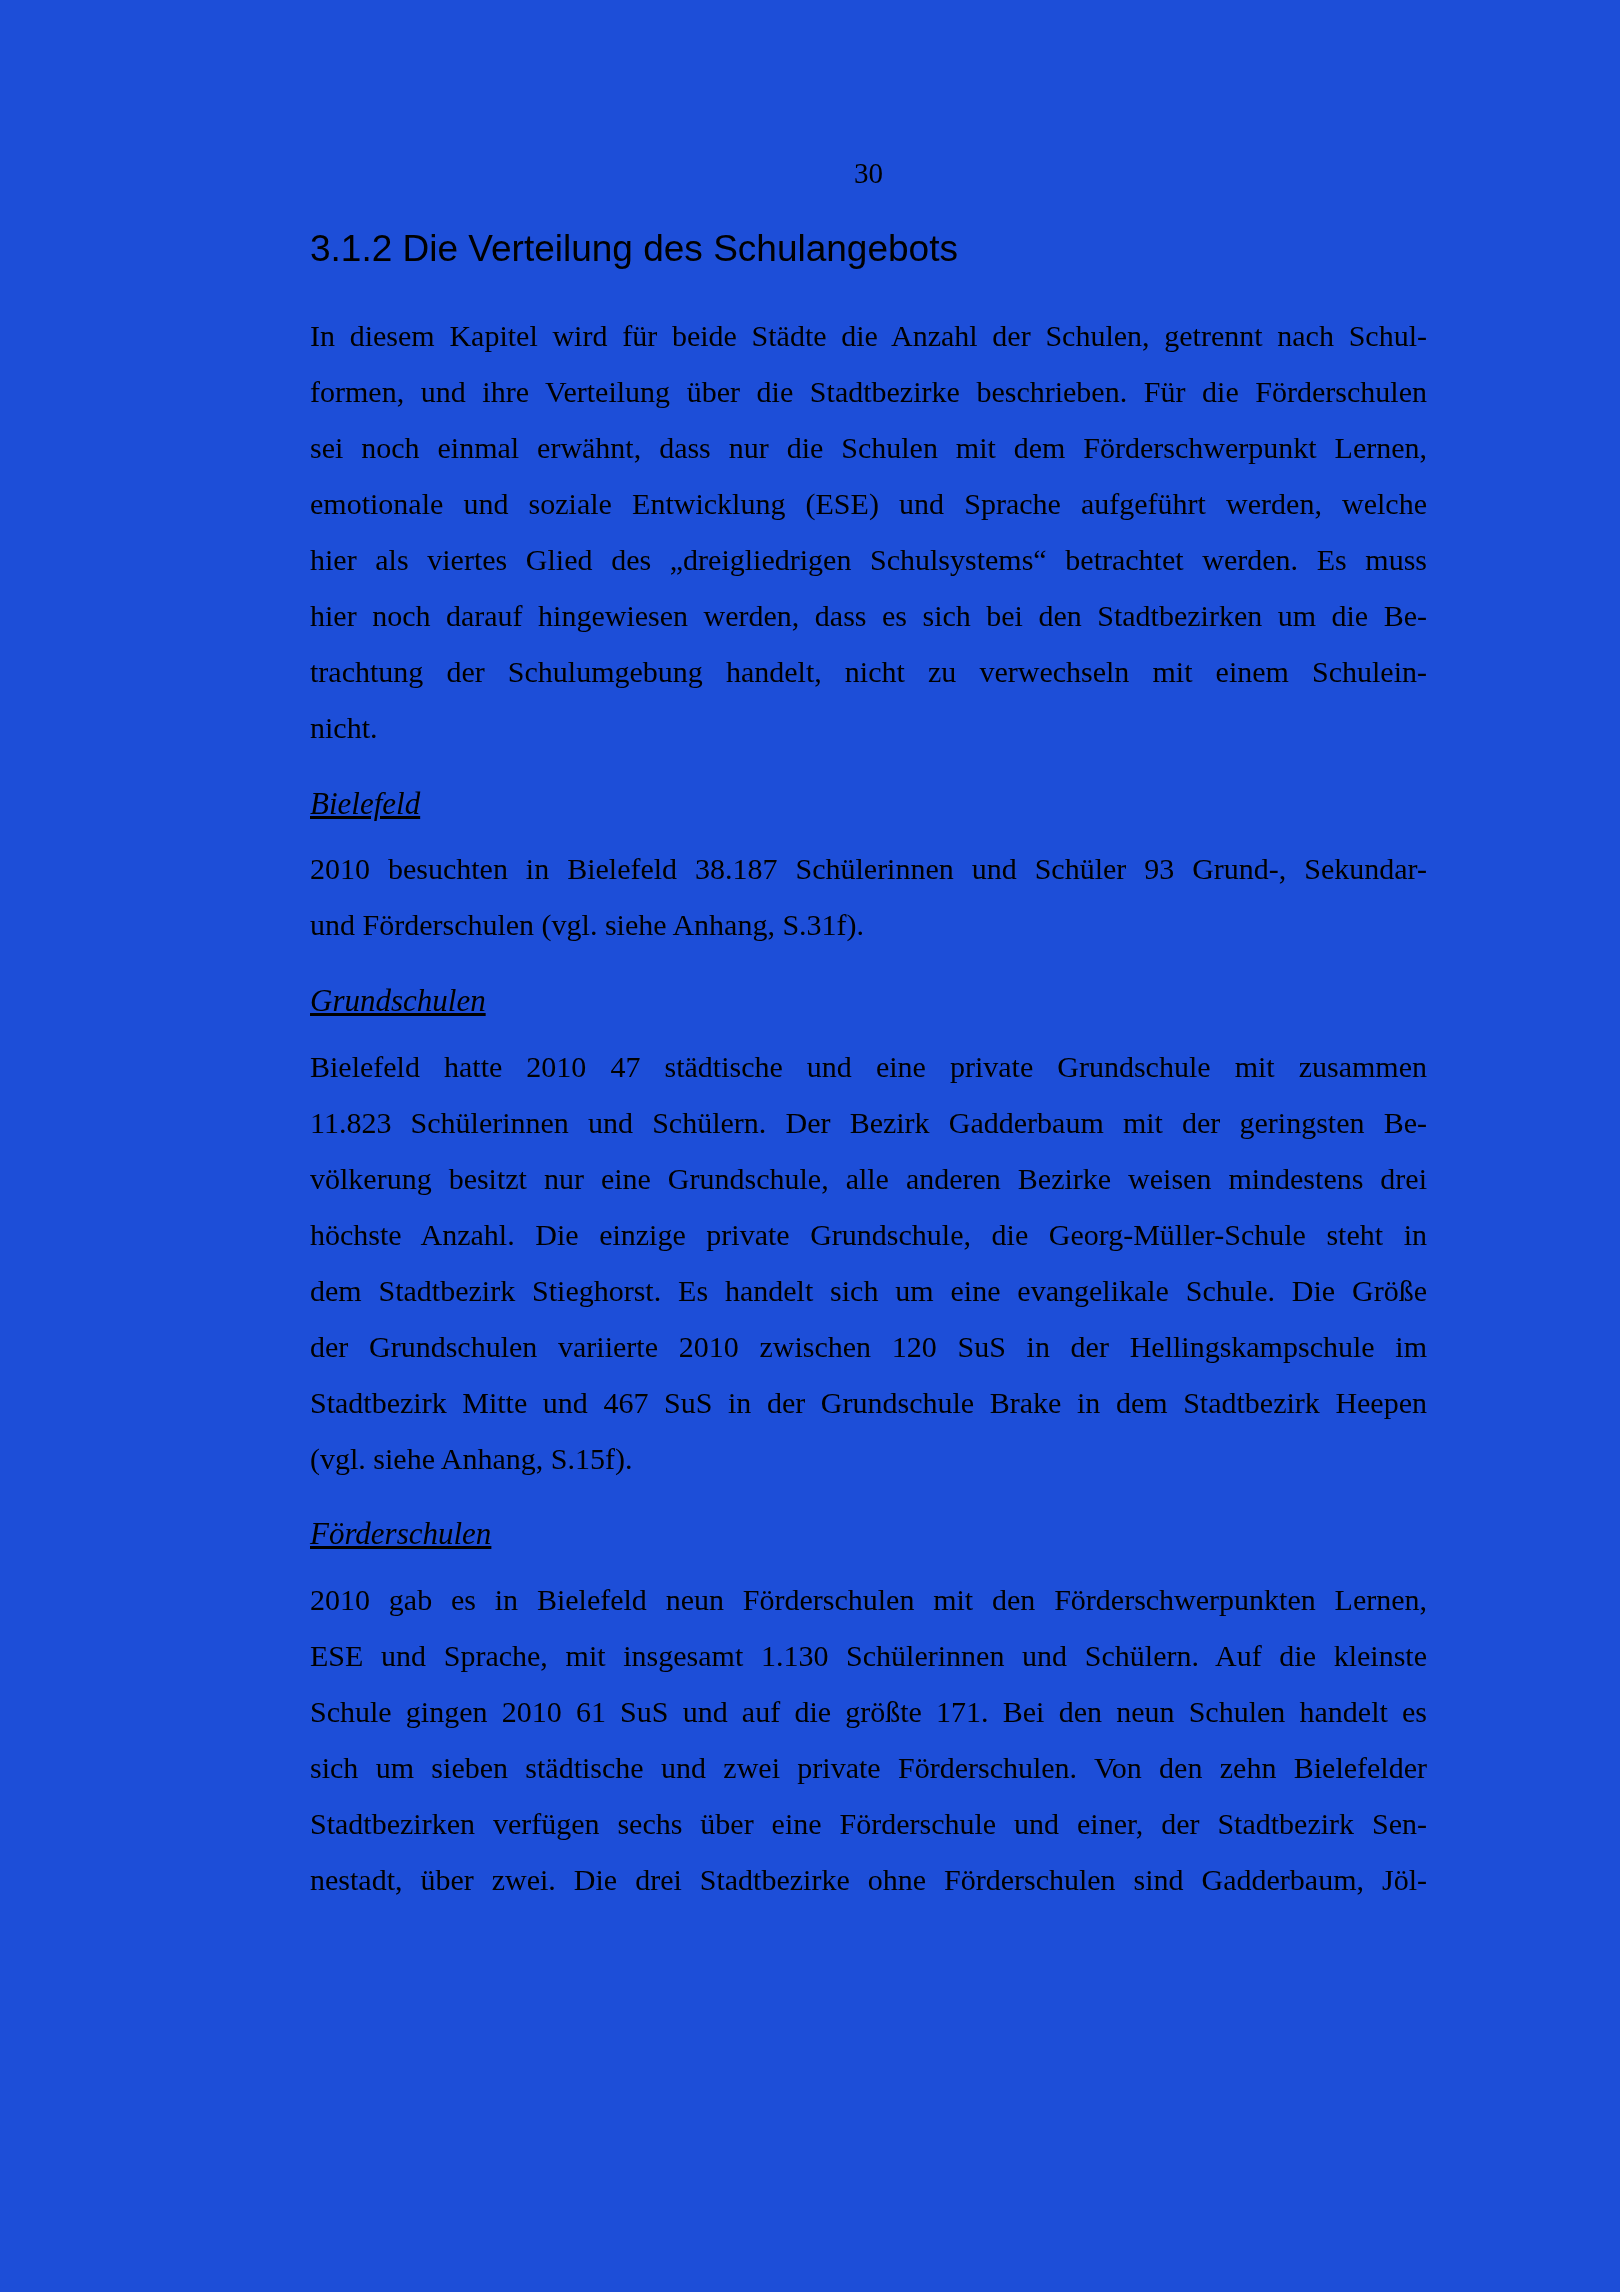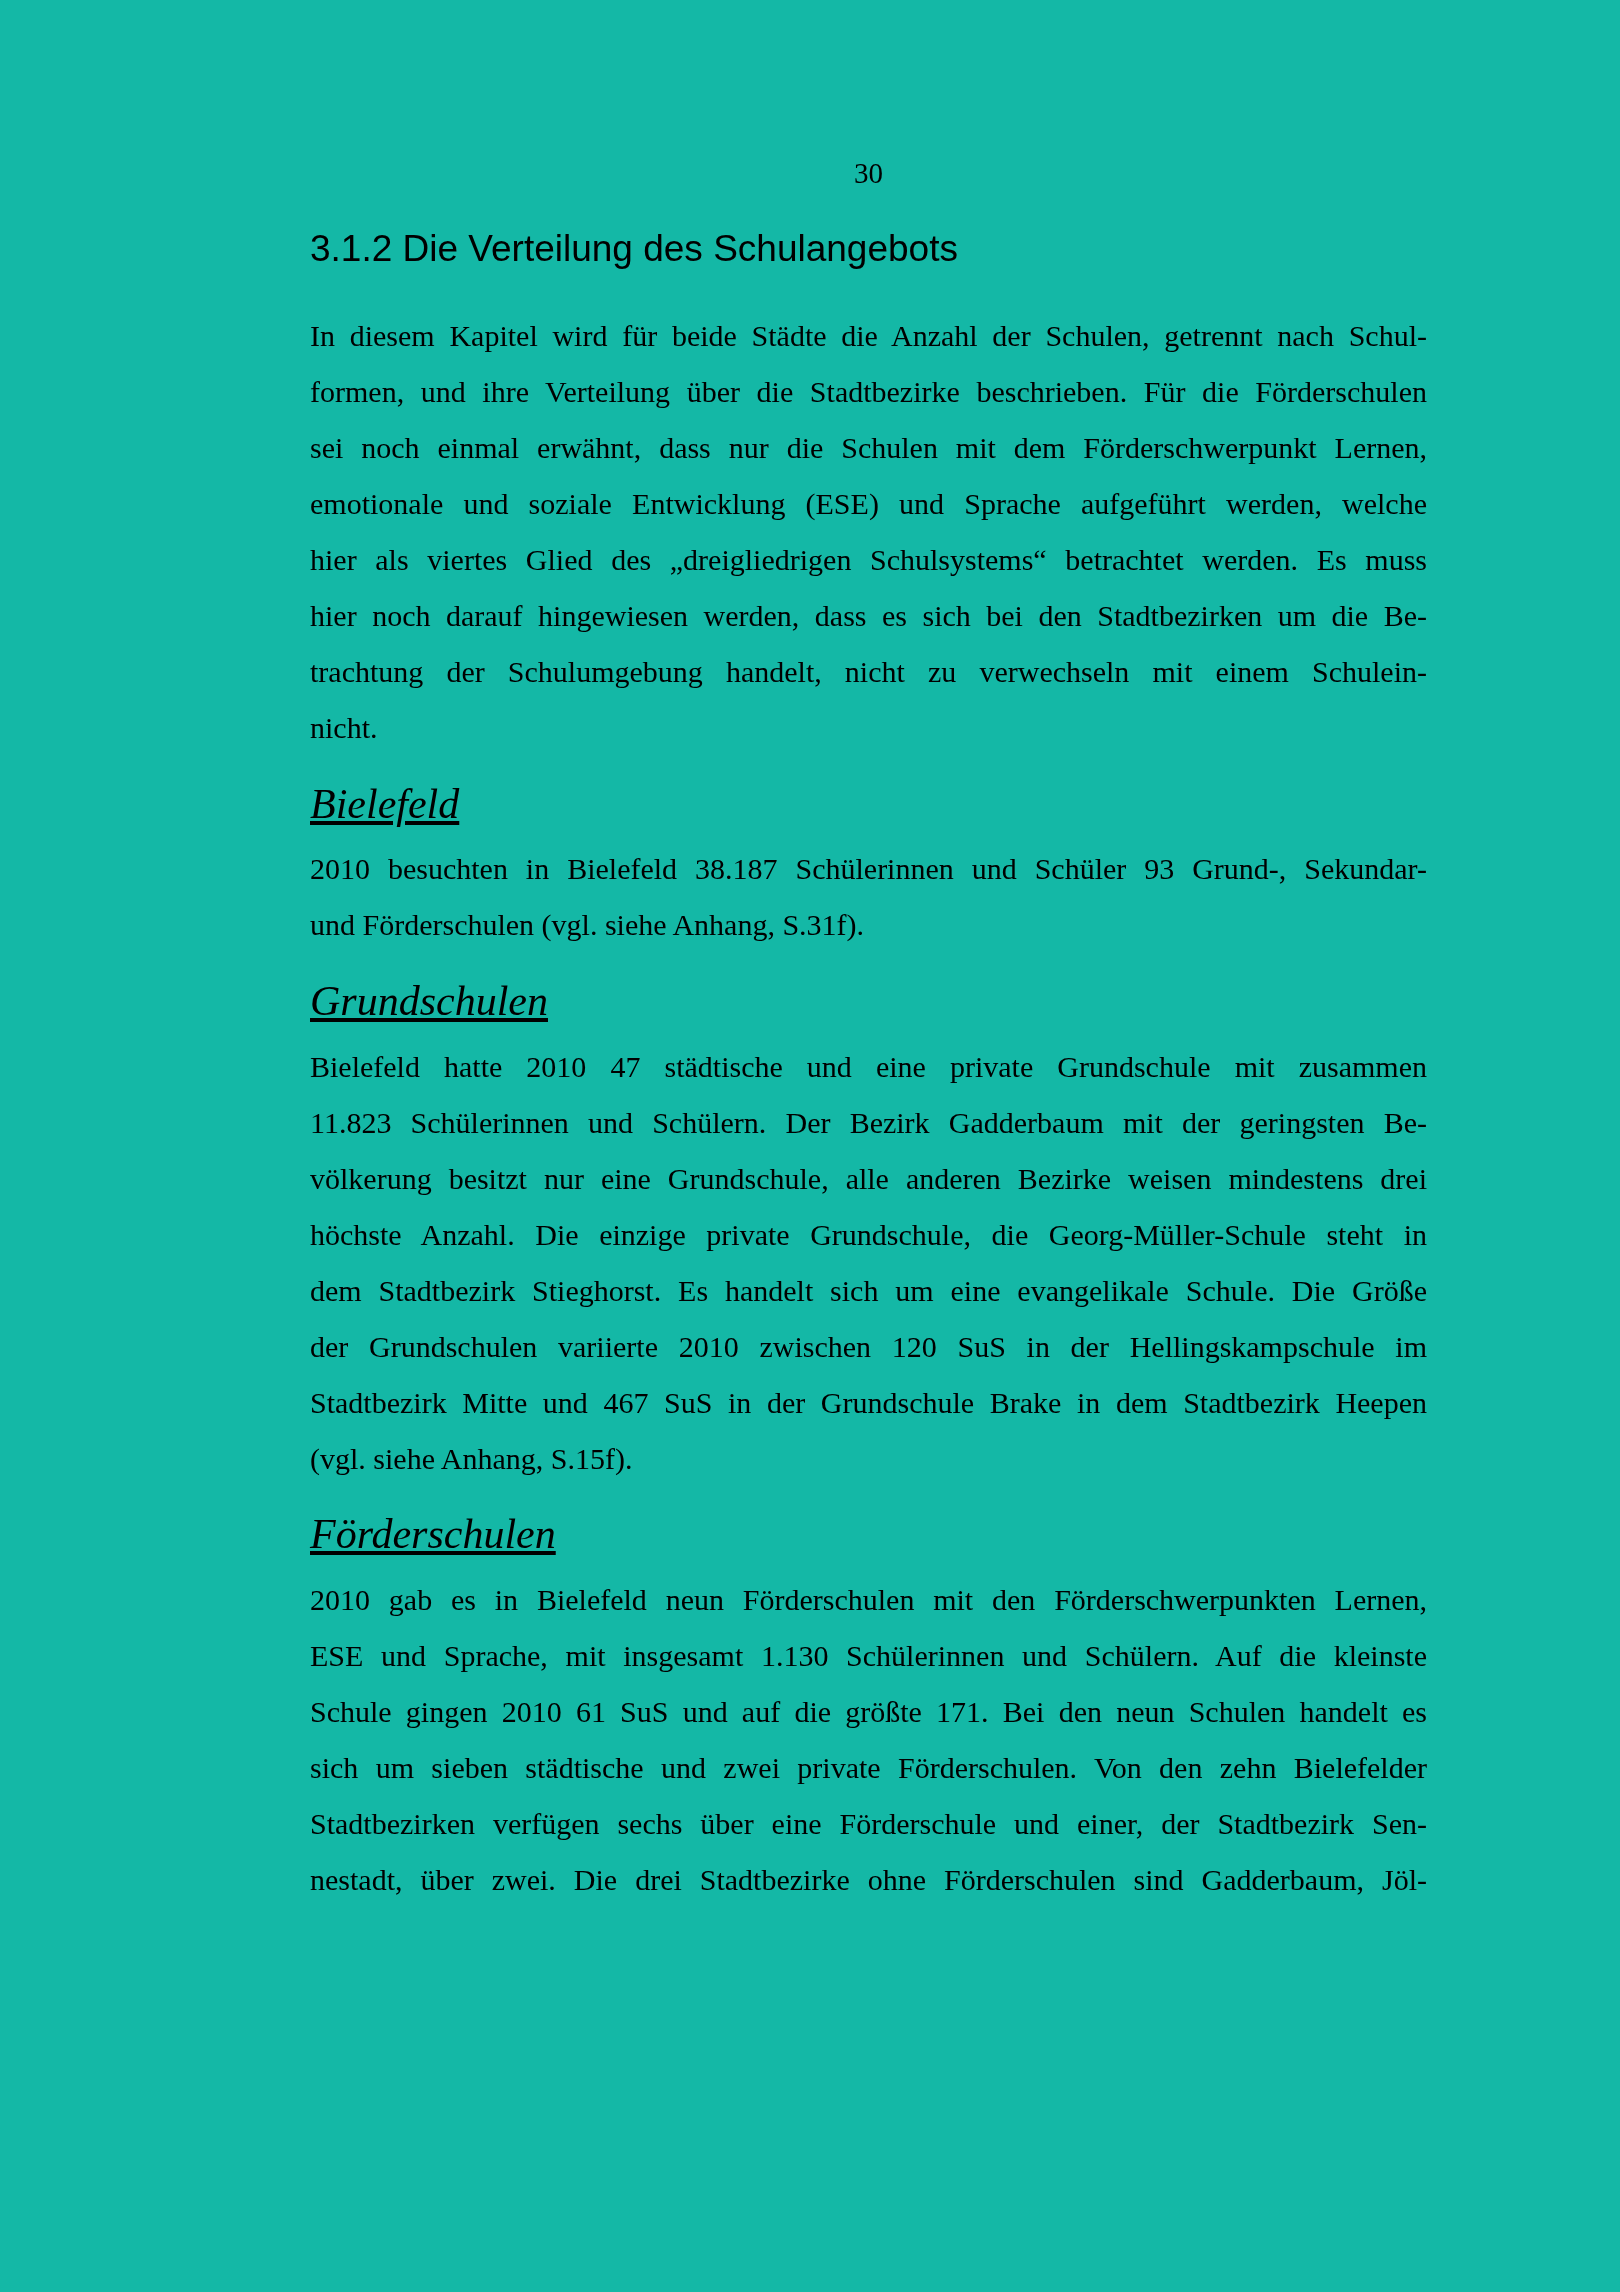--- a/index.html
+++ b/index.html
@@ -1,20 +1,20 @@
 <!DOCTYPE html>
 <html lang="de"><head>
 <meta charset="utf-8">
 <style>
   html, body { margin: 0; padding: 0; background: #ffffff; }
   .page {
     position: relative;
     width: 1620px;
     height: 2293px;
-    background: #14b8a6;
+    background: #1d4ed8;
     color: #000000;
     font-family: "Liberation Serif", serif;
     overflow: hidden;
   }
   .content {
     margin-left: 310px;
     width: 1117px;
   }
   .pagenum {
     padding-top: 155px;
@@ -27,21 +27,21 @@
     font-weight: normal;
     font-size: 37px;
     line-height: 45px;
     margin: 35px 0 0 0;
   }
   .para { margin: 0; }
   #sections > .para:first-child { margin-top: 37px; }
   .subheading {
     font-style: italic;
     text-decoration: underline;
-    font-size: 42px;
+    font-size: 31px;
     line-height: 56px;
     margin: 19.6px 0 9.8px 0;
     font-weight: normal;
   }
   .line {
     font-size: 30px;
     line-height: 56px;
     white-space: nowrap;
     text-align: justify;
     text-justify: inter-word;

